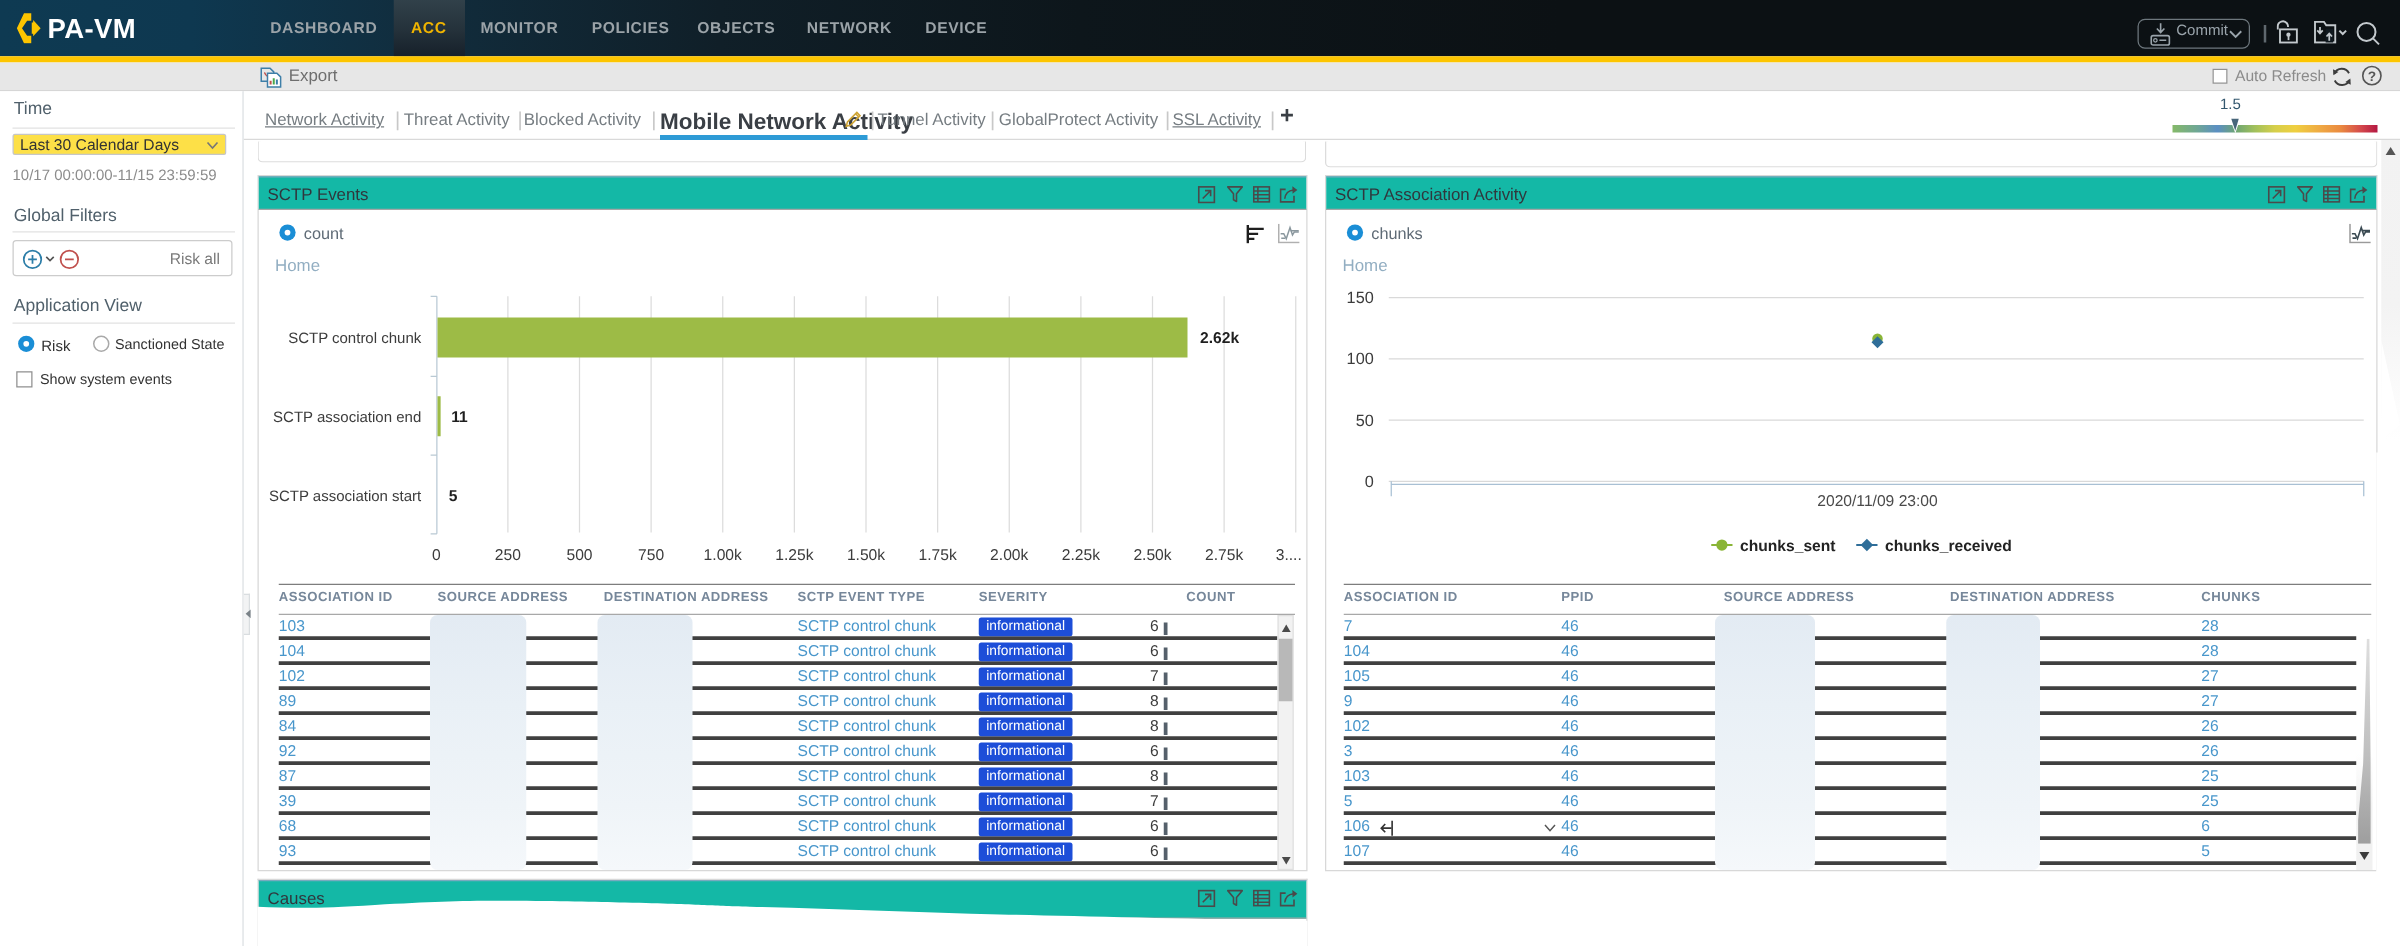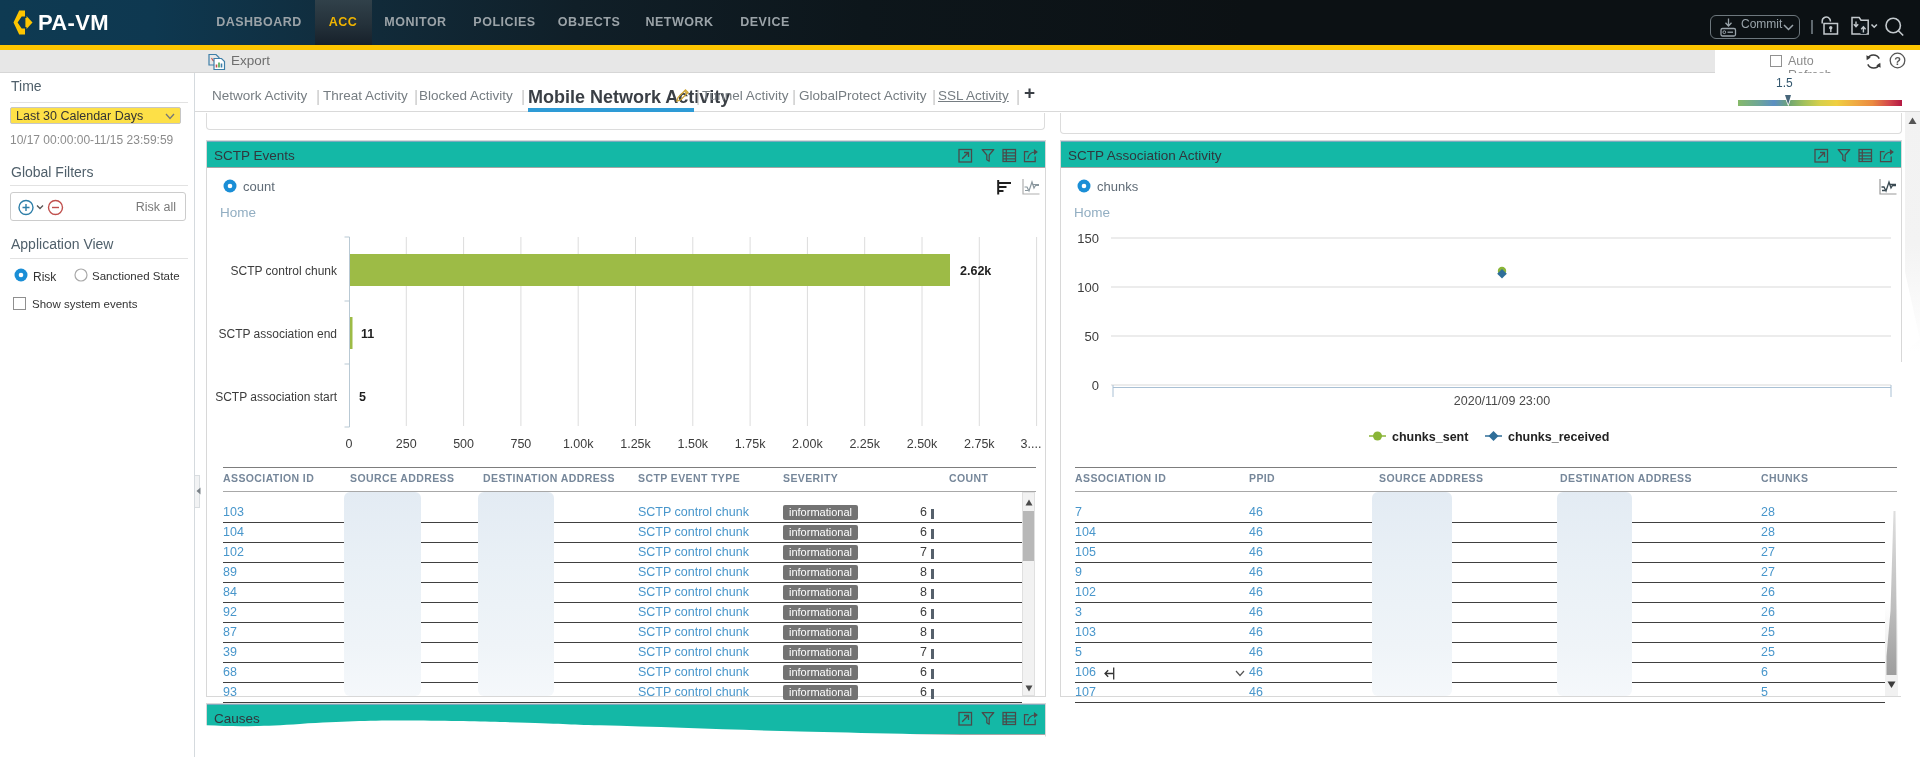--- a/index.html
+++ b/index.html
@@ -13,39 +13,39 @@
   background:linear-gradient(90deg,#0e3a52 0%,#0e3850 8%,#112c3c 18%,#101f28 30%,#0d161b 45%,#0c1114 65%,#0c1114 100%); }
 #nav .menu { position:absolute; top:0; height:45px; line-height:45px;
   color:#9ba3a8; font-size:12.5px; font-weight:bold; letter-spacing:0.5px; text-align:center; }
 #acctab { position:absolute; left:315px; top:0; width:57px; height:45px;
   background:linear-gradient(180deg,#31414a 0%,#24313a 55%,#16202a 100%); }
 #nav .acc { color:#f0b400; }
 #logo-text { position:absolute; left:38px; top:10px; color:#fff; font-size:22px; font-weight:bold; letter-spacing:0.3px; }
 
 #ystrip { position:absolute; left:0; top:45px; width:1920px; height:5px; background:#fdc500; }
 
-#toolbar { position:absolute; left:0; top:50px; width:1715px; height:23px; background:#e7e7e7; border-bottom:1px solid #d6d6d6; }
+#toolbar { position:absolute; left:0; top:50px; width:1920px; height:23px; background:#e7e7e7; border-bottom:1px solid #d6d6d6; }
 
 #sidebar { position:absolute; left:0; top:73px; width:195px; height:684px; background:#fff; }
 #sidebar .h { color:#50606b; font-size:14px; }
 #sidebar hr { border:none; border-top:1px solid #e2e2e2; }
 
 #tabbar { position:absolute; left:195px; top:73px; width:1725px; height:39px; background:#fff; border-bottom:1px solid #d9d9d9; }
 .tabtxt { color:#767d82; font-size:13.5px; }
 .tabsep { color:#c8c8c8; }
 
 #content { position:absolute; left:195px; top:112px; width:1710px; height:645px; background:#fff; }
 .panel { position:absolute; background:#fff; border:1px solid #d8d8d8; }
 .phead { position:absolute; left:0; top:0; right:0; height:27px; background:#14b8a6;
   border-top:1px solid #79aabf; border-bottom:1px solid #a5a5a5; }
 .phead .ptitle { position:absolute; left:7px; top:6px; font-size:13.5px; color:#30373d; }
 .link { color:#4896cb; }
 .thead { color:#76879a; font-size:10.5px; font-weight:bold; letter-spacing:0.4px; }
-.badge { display:inline-block; background:#737373; color:#fff; font-size:11px; padding:1px 6px 2px 6px; border-radius:2px; }
-.trow { position:absolute; height:20px; border-bottom:1px solid #404040; font-size:12.5px; color:#3c3c3c;margin-top:11px; }
+.badge { display:inline-block; background:#1d4ed8; color:#fff; font-size:11px; padding:1px 6px 2px 6px; border-radius:2px; }
+.trow { position:absolute; height:20px; border-bottom:3px solid #404040; font-size:12.5px; color:#3c3c3c; }
 .trow span { position:absolute; top:2px; }
 .blurcol { position:absolute; border-radius:6px;
   background:linear-gradient(180deg,#e3ebf3 0%,#e9f0f6 35%,#eff4f8 75%,#f5f8fb 100%);
   filter:blur(0.6px); }
 .sbtrack { position:absolute; background:#f2f2f2; border:1px solid #e0e0e0; }
 .sbthumb { position:absolute; background:#b8b8b8; }
 .cntbar { position:absolute; width:3px; height:10px; top:6px; background:#55606b; }
 </style>
 </head>
 <body>
@@ -177,21 +177,21 @@
     <div class="abs" style="left:13px;top:224px;width:13px;height:13px;border:1px solid #8f8f8f;background:#fff;"></div>
     <div class="abs" style="left:32px;top:225px;font-size:11.5px;color:#333;">Show system events</div>
 
     <div class="abs" style="left:194px;top:0;width:1px;height:684px;background:#d5dade;"></div>
     <div class="abs" style="left:195px;top:402px;width:5px;height:33px;background:#f2f3f4;border:1px solid #d9dde0;border-left:none;z-index:6;"></div>
     <svg class="abs" style="left:195.5px;top:414px;z-index:7" width="5" height="8" viewBox="0 0 5 8">
         <polygon points="4.5,0.5 4.5,7.5 0.5,4" fill="#7a8288"></polygon>
       </svg>
   </div>
   <div id="tabbar">
-    <div class="tabtxt abs" style="left:17px;top:15px;">Network Activity</div>
+    <div class="tabtxt abs" style="left:17px;top:15px;text-decoration:underline;">Network Activity</div>
     <div class="tabsep abs" style="left:121px;top:15px;">|</div>
     <div class="tabtxt abs" style="left:128px;top:15px;">Threat Activity</div>
     <div class="tabsep abs" style="left:219px;top:15px;">|</div>
     <div class="tabtxt abs" style="left:224px;top:15px;">Blocked Activity</div>
     <div class="tabsep abs" style="left:326px;top:15px;">|</div>
     <div class="abs" style="left:333px;top:14px;color:#3a3f45;font-size:18px;font-weight:bold;">Mobile Network Activity</div>
     <svg class="abs" style="left:480px;top:15px" width="15" height="15" viewBox="0 0 15 15">
       <g stroke="#cea435" stroke-width="1.3" fill="none">
         <path d="M2 13 L3 9.5 L10.5 2 L13 4.5 L5.5 12 Z"></path>
         <path d="M9.5 3 L12 5.5"></path>

